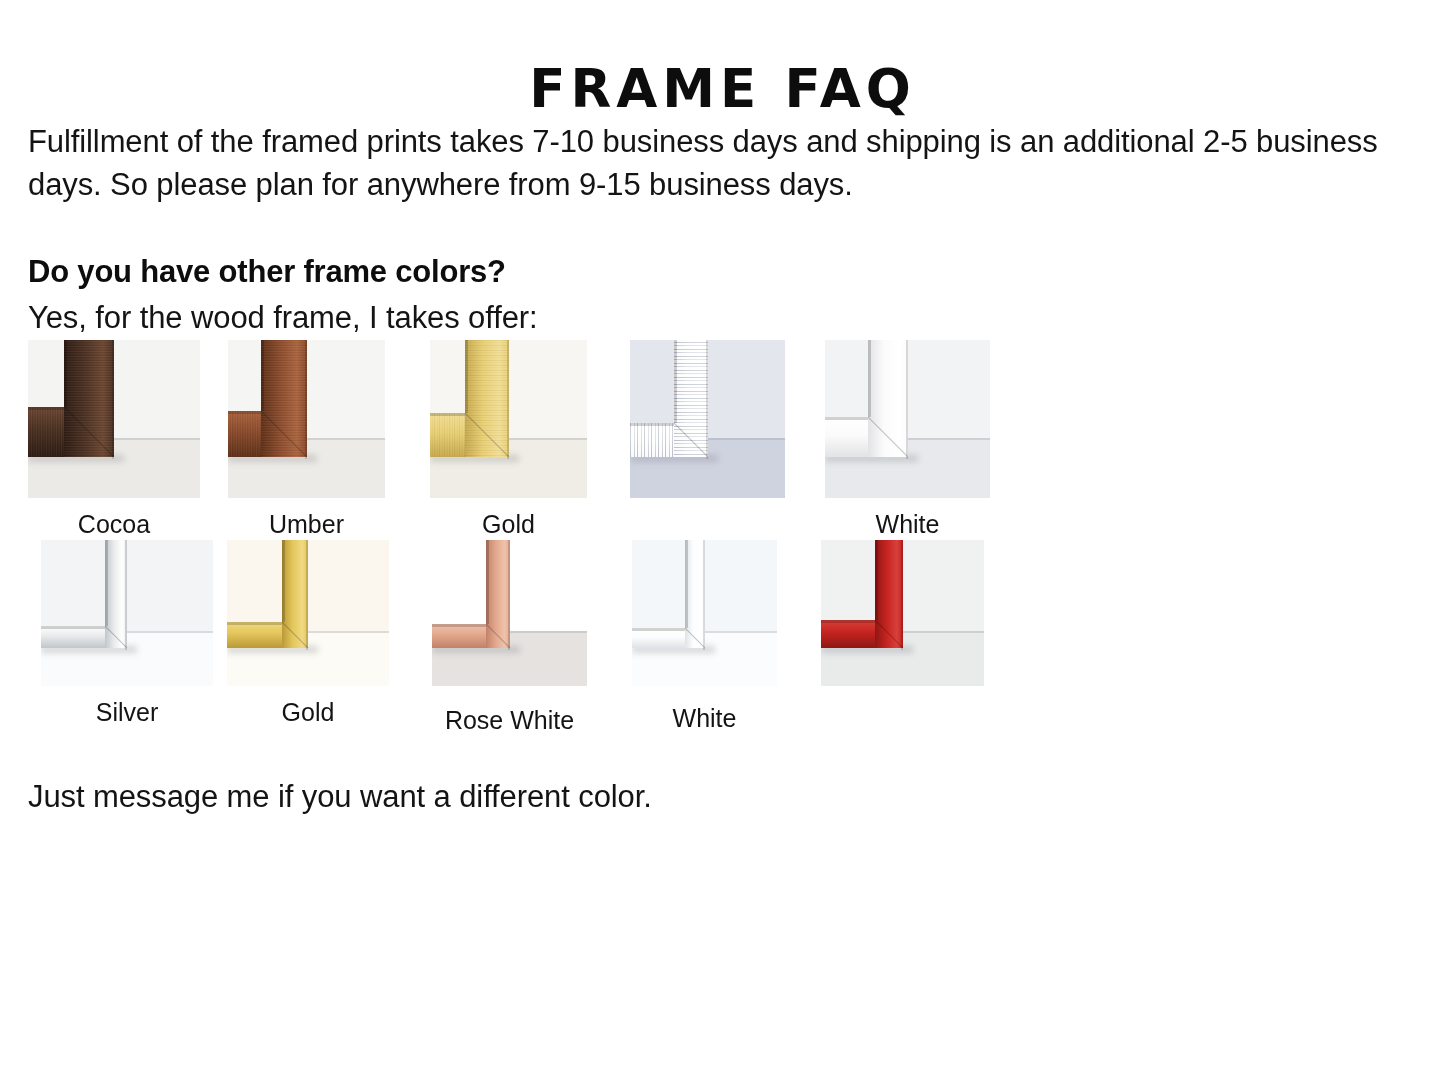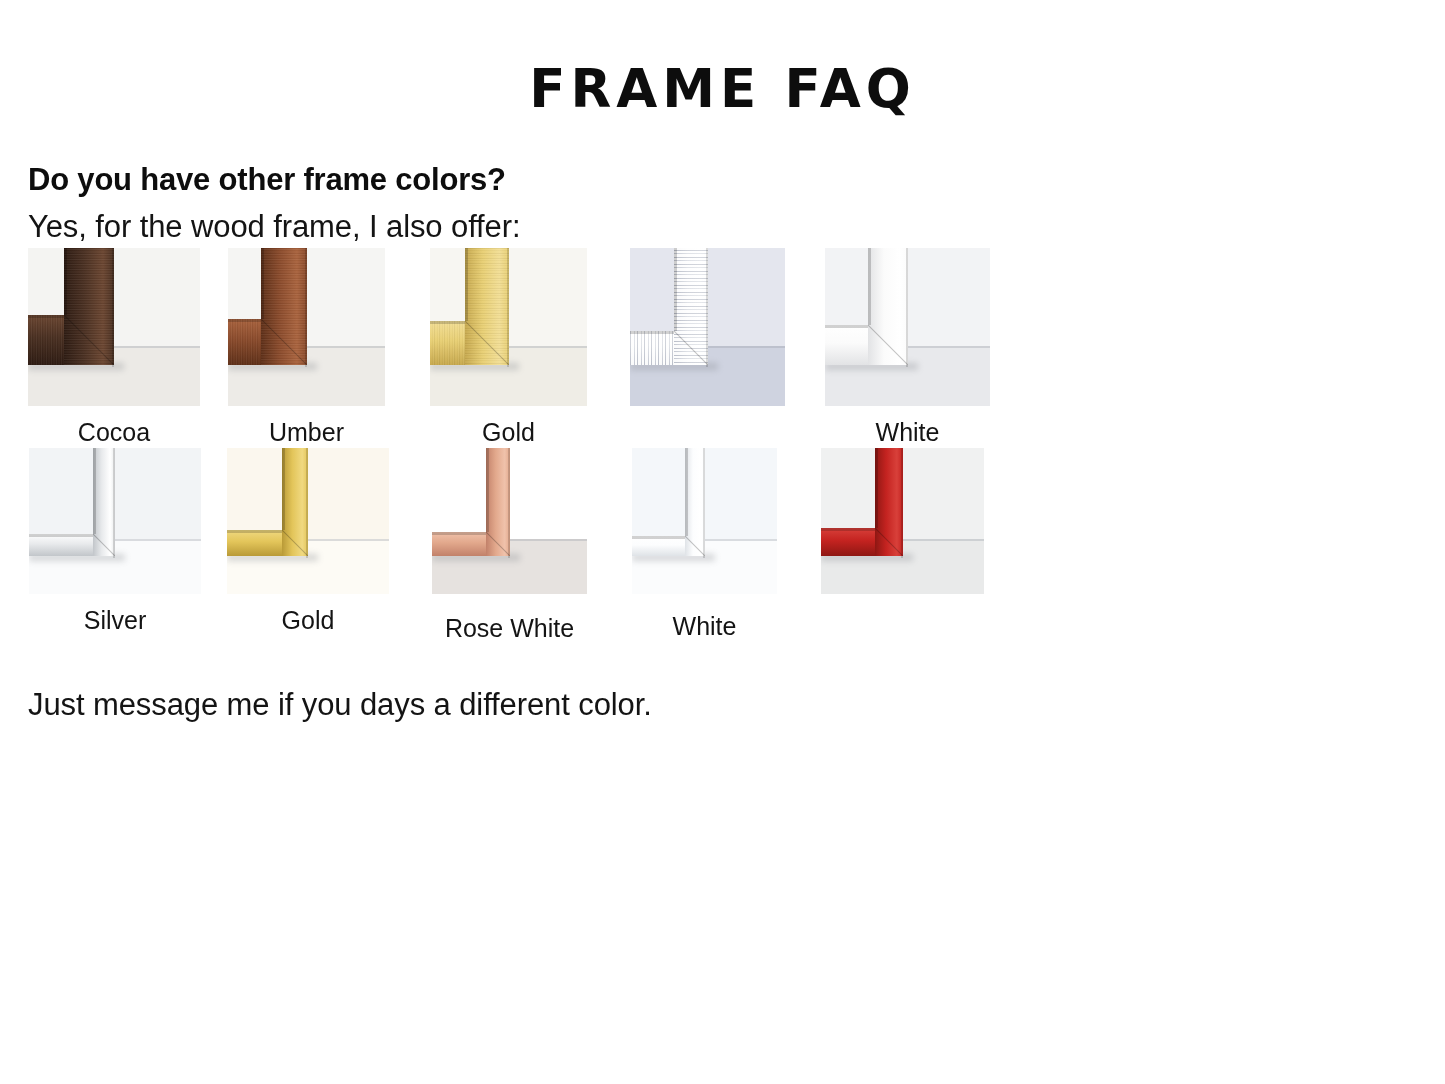--- a/index.html
+++ b/index.html
@@ -137,23 +137,24 @@
       rgba(255,255,255,.9) 3px 6px, rgba(190,195,205,.4) 6px 7px);
   }
 </style>
 </head>
 <body>
 
 <h1 class="page-title">FRAME FAQ</h1>
 
 <div class="content">
 
+  <p class="a a-shipping">Fulfillment of the framed prints takes 7-10 business days and shipping is an additional 2-5 business days. So please plan for anywhere from 9-15 business days.</p>
 
   <p class="q q-colors">Do you have other frame colors?</p>
-  <p class="a a-wood">Yes, for the wood frame, I also offer:</p>
+  <p class="a a-wood">Yes, for the wood frame, I takes offer:</p>
 
   <div class="swatch-row" id="wood-row">
       <div class="swatch" style="left: 0px;">
         <div class="swatch-img" style="width: 172px; height: 158px;">
           <div class="scene">
             <div class="bg-wall" style="background: linear-gradient(rgb(244, 244, 242), rgb(244, 244, 242));"></div>
             <div class="bg-floor" style="background: linear-gradient(rgb(236, 234, 230), rgb(236, 234, 230));"></div>
             <div class="bg-shadow" style="top: 62%;"></div>
             <div class="drop" style="left: 0px; width: 96px; top: 115px; height: 7px;"></div>
             <div class="rail-h" style="left: -2px; width: 88px; top: 67px; height: 50px; background: linear-gradient(rgb(107, 70, 49) 0%, rgb(74, 48, 34) 45%, rgb(46, 28, 19) 100%);">
@@ -246,21 +247,21 @@
             <div class="inner-edge" style="left: 43px; width: 3px; top: 0px; height: 77px;"></div>
             <div class="inner-edge" style="left: 81px; width: 2px; top: 0px; height: 119px; background: rgba(0, 0, 0, 0.14);"></div>
           </div>
         </div>
         <div class="swatch-label" style="top: 170px; width: 245px;">White</div>
       </div>
     </div>
 
 
   <div class="swatch-row" id="metal-row">
-      <div class="swatch" style="left: 1px;">
+      <div class="swatch" style="left: 13px;">
         <div class="swatch-img" style="width: 172px; height: 146px;">
           <div class="scene">
             <div class="bg-wall" style="background: linear-gradient(rgb(242, 244, 246), rgb(242, 244, 246));"></div>
             <div class="bg-floor" style="background: linear-gradient(rgb(250, 251, 252), rgb(250, 251, 252));"></div>
             <div class="bg-shadow" style="top: 62%;"></div>
             <div class="drop" style="left: 0px; width: 96px; top: 106px; height: 7px;"></div>
             <div class="rail-h" style="left: -2px; width: 88px; top: 86px; height: 22px; background: linear-gradient(rgb(255, 255, 255) 0%, rgb(232, 234, 236) 45%, rgb(194, 198, 202) 100%);"></div>
             <div class="rail-v" style="left: 64px; width: 22px; height: 110px; background: linear-gradient(90deg, rgb(194, 198, 202) 0%, rgb(232, 234, 236) 40%, rgb(255, 255, 255) 78%, rgb(232, 234, 236) 100%);"></div>
             <div class="miter" style="left: 64px; top: 86px; width: 22px; height: 22px; background: linear-gradient(45deg, rgba(0, 0, 0, 0) calc(50% - 1px), rgba(0, 0, 0, 0.22) 50%, rgba(0, 0, 0, 0) calc(50% + 1px));"></div>
             <div class="inner-edge" style="left: 0px; width: 64px; top: 86px; height: 3px;"></div>
@@ -332,15 +333,15 @@
             <div class="rail-v" style="left: 54px; width: 28px; height: 110px; background: linear-gradient(90deg, rgb(142, 23, 19) 0%, rgb(196, 35, 32) 40%, rgb(216, 64, 58) 78%, rgb(196, 35, 32) 100%);"></div>
             <div class="miter" style="left: 54px; top: 80px; width: 28px; height: 28px; background: linear-gradient(45deg, rgba(0, 0, 0, 0) calc(50% - 1px), rgba(0, 0, 0, 0.22) 50%, rgba(0, 0, 0, 0) calc(50% + 1px));"></div>
             <div class="inner-edge" style="left: 0px; width: 54px; top: 80px; height: 3px;"></div>
             <div class="inner-edge" style="left: 54px; width: 3px; top: 0px; height: 80px;"></div>
             <div class="inner-edge" style="left: 80px; width: 2px; top: 0px; height: 110px; background: rgba(0, 0, 0, 0.14);"></div>
           </div>
         </div>
       </div>
     </div>
 
-  <p class="a a-closing">Just message me if you days a different color.</p>
+  <p class="a a-closing">Just message me if you want a different color.</p>
 
 </div>
 
 </body></html>

